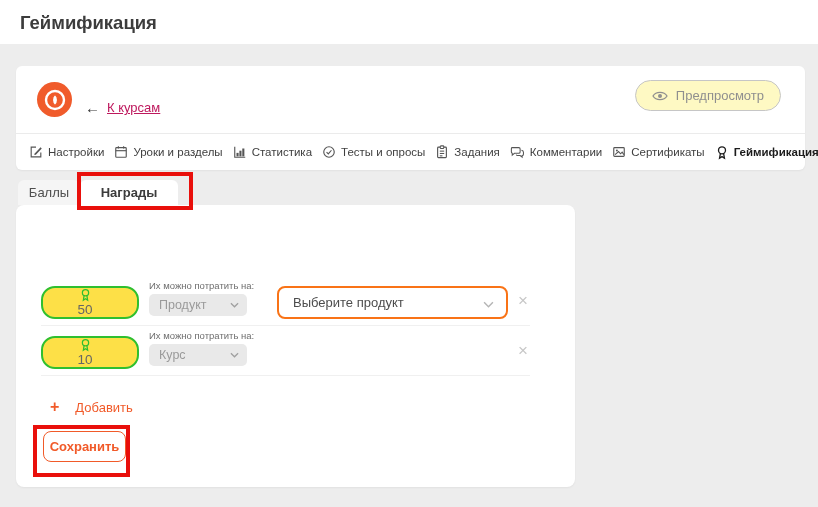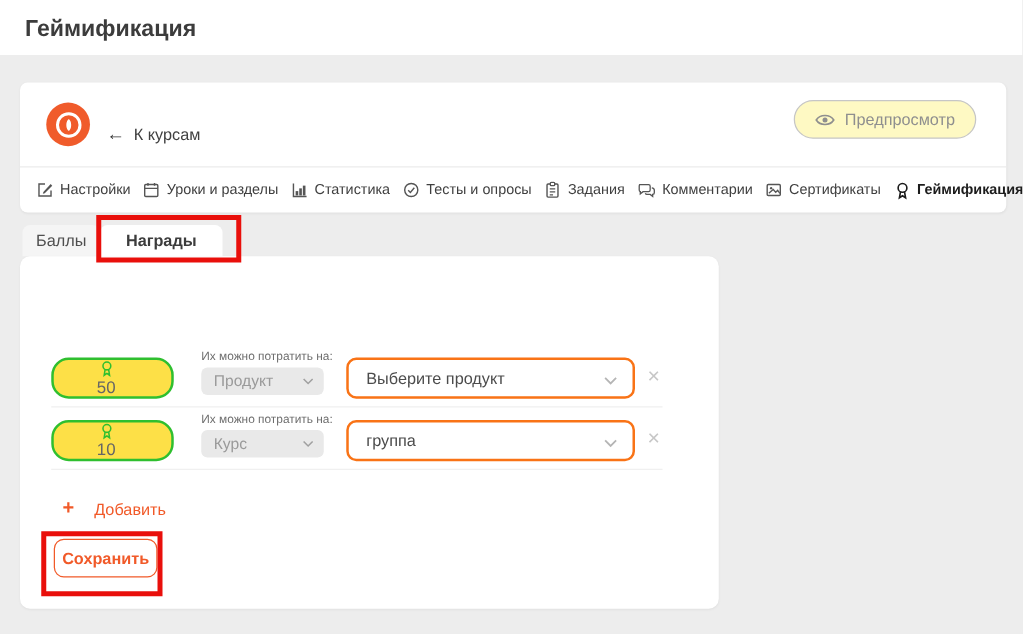--- a/index.html
+++ b/index.html
@@ -12,21 +12,21 @@
   
   .app-header{position:absolute;left:0;top:0;width:818px;height:44px;background:#fff;}
   .app-header h1{margin:0;padding:0 0 0 20px;line-height:46px;font-size:18.5px;font-weight:700;color:#3c3c3c;}
 
   
   .course-card{position:absolute;left:16px;top:66px;width:789px;height:104px;background:#fff;border-radius:6px;box-shadow:0 1px 2px rgba(0,0,0,.05);}
   .course-logo{position:absolute;left:21px;top:16px;width:35px;height:35px;border-radius:50%;background:#f05b2b;display:flex;align-items:center;justify-content:center;}
   .course-title{position:absolute;left:69px;top:11px;font-size:15px;font-weight:700;color:#4a4a4a;}
   .back-row{position:absolute;left:69px;top:33px;font-size:13px;display:flex;align-items:center;gap:7px;}
   .back-arrow{color:#333;font-size:15px;}
-  .back-link{color:#404040;cursor:pointer;}
+  .back-link{color:#be185d;cursor:pointer;text-decoration:underline;}
   .preview-btn{position:absolute;right:24px;top:14px;height:31px;padding:0 16px;display:flex;align-items:center;gap:8px;
     background:#fef9c3;border:1px solid #c6c6c6;border-radius:17px;font-size:13px;color:#8f8f8f;cursor:pointer;}
   .card-divider{position:absolute;left:0;top:67px;width:100%;height:0;border-top:1px solid #ebebeb;}
   .nav-tabs{position:absolute;left:0;top:68px;width:100%;height:36px;display:flex;align-items:center;padding-left:13px;gap:10px;box-sizing:border-box;}
   .nav-tab{display:flex;align-items:center;gap:5px;font-size:11.5px;color:#3f3f3f;white-space:nowrap;cursor:pointer;}
   .nav-tab svg{flex:0 0 auto;}
   .nav-tab.active{font-weight:700;color:#1c1c1c;}
 
   
   .sub-tab{position:absolute;height:25px;line-height:25px;text-align:center;font-size:13px;border-radius:6px 6px 0 0;cursor:pointer;}
@@ -40,21 +40,21 @@
   .instruction{position:absolute;left:24px;top:21px;width:515px;font-size:13px;line-height:21px;color:#4a4a4a;}
 
   .reward-row{position:absolute;left:25px;width:489px;height:41px;border-bottom:1px solid #f0f0f0;}
   .reward-row.r0{top:79px;}
   .reward-row.r1{top:129px;}
 
   .score-box{position:absolute;left:0;top:2px;width:98px;height:33px;box-sizing:border-box;border:2px solid #2fbf2f;border-radius:14px;
     background:#fde047;display:flex;align-items:center;justify-content:space-between;padding:0 20px 0 10px;cursor:text;flex-direction:column;}
   .score-value{font-size:13.5px;color:#666;}
 
-  .spend-group{position:absolute;left:120px;top:-4px;width:100px;}
+  .spend-group{position:absolute;left:108px;top:-4px;width:100px;}
   .spend-label{font-size:9.5px;color:#6e6e6e;white-space:nowrap;}
   .spend-select{margin-top:3px;position:relative;width:98px;height:22px;background:#e9e9e9;border-radius:5px;
     display:flex;align-items:center;padding:0 10px;box-sizing:border-box;font-size:12.5px;color:#9a9a9a;cursor:pointer;}
   .spend-select svg{position:absolute;right:8px;top:8px;}
 
   .target-select{position:absolute;left:236px;top:2px;width:231px;height:33px;box-sizing:border-box;border:2px solid #f97316;border-radius:8px;
     background:#fff;display:flex;align-items:center;padding:0 14px;font-size:13px;color:#4c4c4c;cursor:pointer;}
   .target-select svg{position:absolute;right:12px;top:13px;}
 
   .row-close{position:absolute;left:477px;top:8px;font-size:17px;color:#c7c7c7;cursor:pointer;line-height:1;}
@@ -207,26 +207,20 @@
     </div>
     <div class="spend-group">
       <div class="spend-label">Их можно потратить на:</div>
       <div class="spend-select">
         <span>Курс</span>
         <svg width="9" height="6" viewBox="0 0 10 6">
           <polyline points="1,1 5,5 9,1" fill="none" stroke="#a0a0a0" stroke-width="1.4"></polyline>
         </svg>
       </div>
     </div>
-    <div class="target-select">
-      <span>группа</span>
-      <svg width="11" height="7" viewBox="0 0 10 6">
-        <polyline points="1,1 5,5 9,1" fill="none" stroke="#b5b5b5" stroke-width="1.3"></polyline>
-      </svg>
-    </div>
     <span class="row-close">×</span>
   </div>
 
   <div class="add-row">
     <span class="add-plus">+</span>
     <span class="add-label">Добавить</span>
   </div>
 
   <button class="save-btn">Сохранить</button>
   <div class="annotation save-box"></div>

